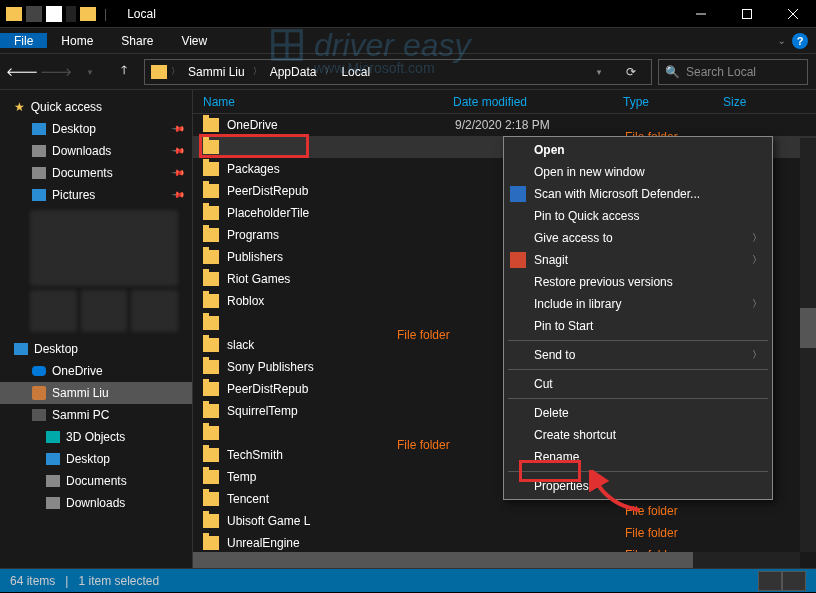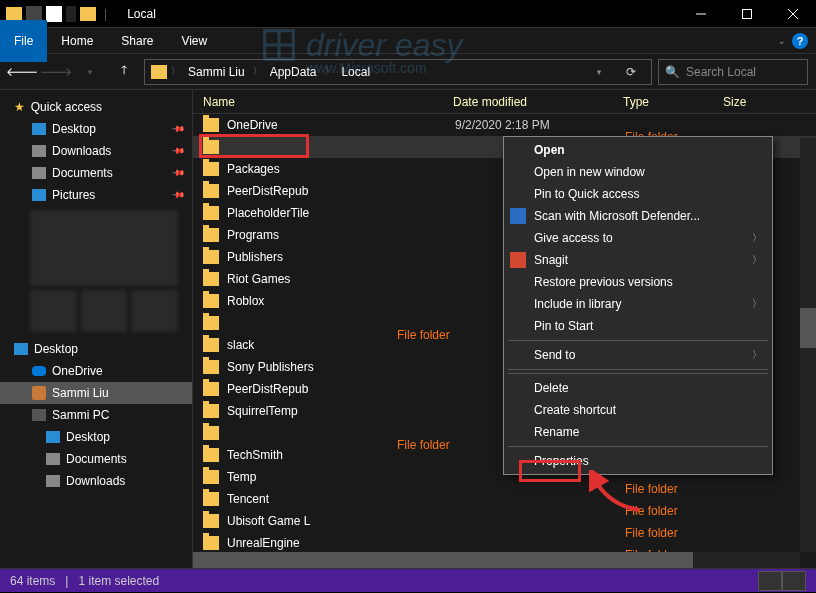--- a/index.html
+++ b/index.html
@@ -10,21 +10,21 @@
 .titlebar .icons-left { display: flex; gap: 4px; padding-left: 6px; align-items: center;}
 .ticon { width: 16px; height: 16px; background: #333; display: inline-block; }
 .folder-ico { background: #f5c453; width:16px; height:14px; }
 .titlebar .app-title { margin-left: 16px; color: #fff; font-size: 12px; }
 .titlebar .winctrl { margin-left: auto; display: flex; }
 .winbtn { width: 46px; height: 28px; display:flex; align-items:center; justify-content:center; color:#fff; font-size:14px;}
 .winbtn svg { width:10px; height:10px; }
 
 
 .menubar { height: 26px; background: #191919; display: flex; align-items: center; gap: 0; padding-left:0; border-bottom:1px solid #333;}
-.menubar .file { background:#0063b1; color:#fff; height:42px; display:flex; align-items:center; padding:6px 14px; font-size:12px;}
+.menubar .file { background:#0063b1; color:#fff; height:15px; display:flex; align-items:center; padding:6px 14px; font-size:12px;}
 .menubar .menuitem { padding: 0 14px; color:#fff; font-size:12px; height:26px; display:flex; align-items:center;}
 .menubar .spacer { flex:1; }
 .menubar .help { margin-right:8px; color:#fff; display:flex; align-items:center; gap:6px;}
 .chev-dn { color:#888; font-size:10px;}
 .help-icon { width:16px; height:16px; border-radius:50%; background:#0078d7; color:#fff; display:flex; align-items:center; justify-content:center; font-size:11px; font-weight:bold;}
 
 
 .navbar { height: 36px; background: #191919; display:flex; align-items:center; padding:0 8px; gap:6px; border-bottom:1px solid #333;}
 .navbtn { width:28px; height:28px; display:flex; align-items:center; justify-content:center; color:#fff;}
 .navbtn.dis { color:#555;}
@@ -49,21 +49,21 @@
 .dl-ico { width:14px; height:12px; background:#888; display:inline-block;}
 .doc-ico { width:14px; height:12px; background:#888; display:inline-block;}
 .pic-ico { width:14px; height:12px; background:#2a8dd4; display:inline-block;}
 .onedrive-ico { width:14px; height:10px; background:#0078d7; border-radius:4px; display:inline-block;}
 .user-ico { width:14px; height:14px; background:#c97a3a; border-radius:2px; display:inline-block;}
 .pc-ico { width:14px; height:12px; background:#555; display:inline-block;}
 .obj-ico { width:14px; height:12px; background:#0aa; display:inline-block;}
 
 
 .content { flex:1; background:#191919; position:relative; display:flex; flex-direction:column;}
-.columns { height:24px; border-bottom:1px solid #333; display:flex; align-items:center; padding-left:10px; color:#fef9c3; font-size:12px;}
+.columns { height:24px; border-bottom:1px solid #333; display:flex; align-items:center; padding-left:10px; color:#0ea5e9; font-size:12px;}
 .col-name { width:250px;}
 .col-date { width:170px;}
 .col-type { width:100px;}
 .col-size { }
 .filelist { flex:1; overflow:hidden; position:relative;}
 .row { height:22px; display:flex; align-items:center; padding-left:10px;}
 .row .fld { width:16px; height:14px; background:#f5c453; margin-right:8px; position:relative;}
 .row .fld::before { content:''; position:absolute; top:-3px; left:0; width:6px; height:3px; background:#f5c453;}
 .row .rname { width:228px;}
 .row .rdate { width:170px; color:#ccc;}
@@ -83,26 +83,26 @@
 .shield { background:#2a6dc0;}
 .snag { background:#d04830;}
 
 
 .vscroll { position:absolute; right:0; top:24px; bottom:16px; width:16px; background:#222;}
 .vscroll .thumb { position:absolute; top:170px; width:16px; height:40px; background:#555;}
 .hscroll { position:absolute; left:0; right:16px; bottom:0; height:16px; background:#222;}
 .hscroll .thumb { position:absolute; left:0; width:500px; height:16px; background:#555;}
 
 
-.statusbar { height:24px; background:#4c1d95; border-top:1px solid #333; display:flex; align-items:center; padding:0 10px; color:#ccc; font-size:12px; gap:10px;}
+.statusbar { height:24px; background:#0369a1; border-top:1px solid #333; display:flex; align-items:center; padding:0 10px; color:#ccc; font-size:12px; gap:10px;}
 .statusbar .viewbtns { margin-left:auto; display:flex; gap:0;}
 .vbtn { width:24px; height:20px; background:#333; border:1px solid #555;}
 
 
-.watermark { position:absolute; top:26px; left:260px; z-index:1; opacity:0.25; pointer-events:none; color:#4a9ed6;}
+.watermark { position:absolute; top:26px; left:268px; z-index:1; opacity:0.25; pointer-events:none; color:#4a9ed6;}
 .wm-logo { display:flex; align-items:center; gap:8px;}
 .wm-text { font-size:32px; font-style:italic; font-weight:300;}
 .wm-sub { font-size:14px; margin-left:46px; margin-top:-4px;}
 </style>
 </head>
 <body>
 
 <div class="watermark">
   <div class="wm-logo">
     <svg width="38" height="38" viewBox="0 0 24 24">
@@ -219,20 +219,24 @@
         <span class="onedrive-ico"></span>
         <span>OneDrive</span>
       </div>
     <div class="sb-item sub sel">
         <span class="user-ico"></span>
         <span>Sammi Liu</span>
       </div>
     <div class="sb-item sub">
         <span class="pc-ico"></span>
         <span>Sammi PC</span>
+      </div>
+    <div class="sb-item sub" style="padding-left:46px;">
+        <span class="obj-ico"></span>
+        <span>3D Objects</span>
       </div>
     <div class="sb-item sub" style="padding-left:46px;">
         <span class="desk-ico"></span>
         <span>Desktop</span>
       </div>
     <div class="sb-item sub" style="padding-left:46px;">
         <span class="doc-ico"></span>
         <span>Documents</span>
       </div>
     <div class="sb-item sub" style="padding-left:46px;">
@@ -259,25 +263,25 @@
                 <path d="M0,0 L6,3 L0,6 Z" fill="#e03030"></path>
               </marker>
             </defs>
             <path d="M50,40 Q20,35 6,10" stroke="#e03030" stroke-width="4" fill="none" marker-end="url(#ah)"></path>
           </svg>
       </div>
 
       <div class="ctxmenu">
         <div class="ctxitem bold">Open</div>
         <div class="ctxitem">Open in new window</div>
-        <div class="ctxitem">Pin to Quick access</div>
         <div class="ctxitem">
             <span class="ctx-ico shield"></span>
             <span>Scan with Microsoft Defender...</span>
           </div>
+        <div class="ctxitem">Pin to Quick access</div>
         <div class="ctxitem">
             <span>Give access to</span>
             <span class="sub-arrow">〉</span>
           </div>
         <div class="ctxitem">
             <span class="ctx-ico snag"></span>
             <span>Snagit</span>
             <span class="sub-arrow">〉</span>
           </div>
         <div class="ctxitem">Restore previous versions</div>
@@ -285,20 +289,21 @@
             <span>Include in library</span>
             <span class="sub-arrow">〉</span>
           </div>
         <div class="ctxitem">Pin to Start</div>
         <div class="ctxsep"></div>
         <div class="ctxitem">
             <span>Send to</span>
             <span class="sub-arrow">〉</span>
           </div>
         <div class="ctxsep"></div>
+        <div class="ctxitem">Cut</div>
         <div class="ctxsep"></div>
         <div class="ctxitem">Delete</div>
         <div class="ctxitem">Create shortcut</div>
         <div class="ctxitem">Rename</div>
         <div class="ctxsep"></div>
         <div class="ctxitem">Properties</div>
       </div>
 
       <div class="row">
           <span class="fld"></span>

